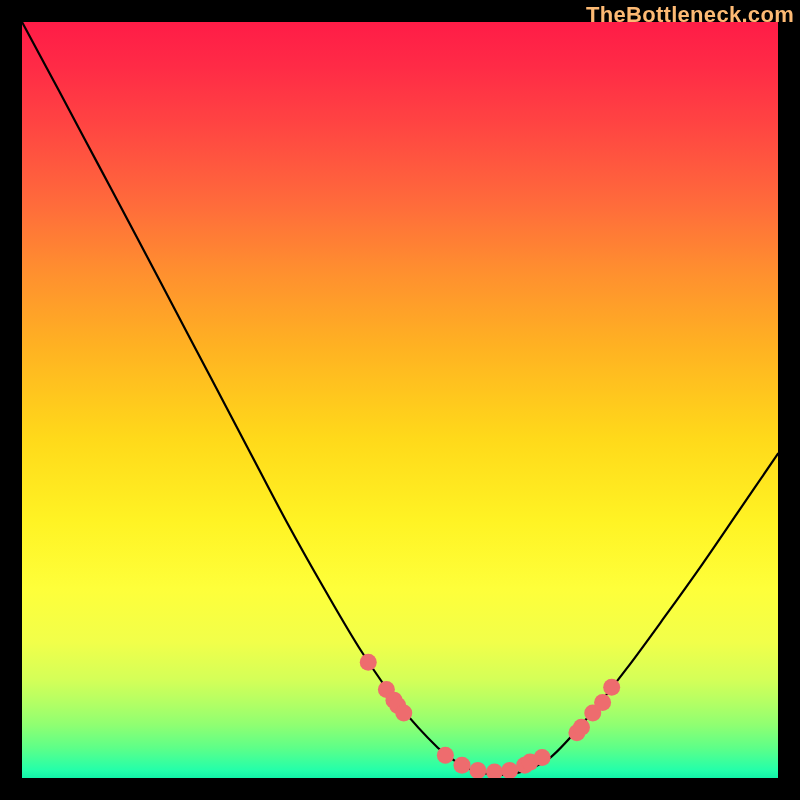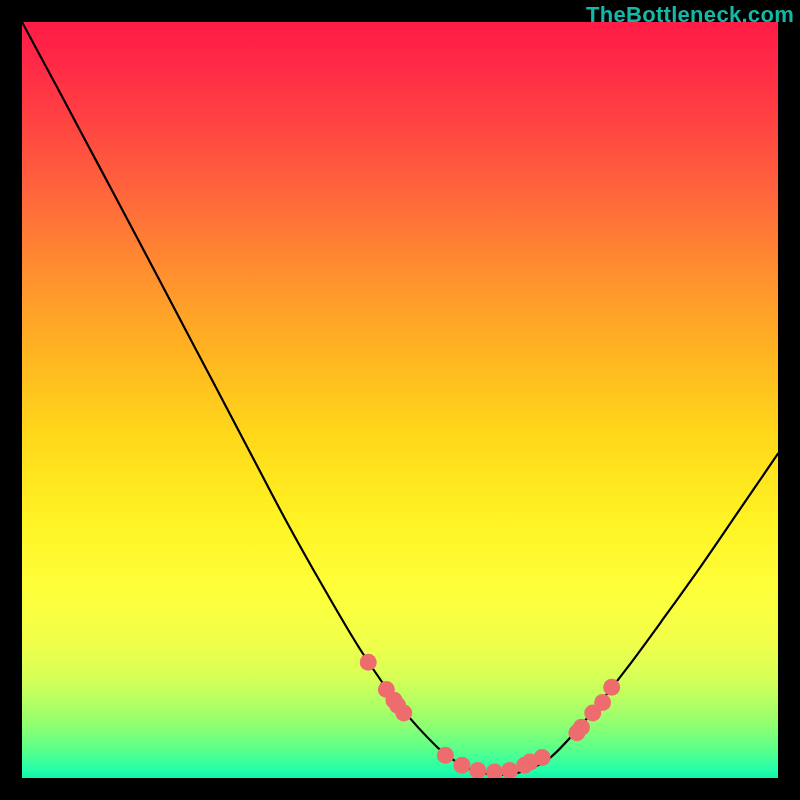--- a/index.html
+++ b/index.html
@@ -45,21 +45,21 @@
   .chart {
     position: absolute;
     inset: 0;
   }
   .watermark {
     position: absolute;
     top: 2px;
     right: 6px;
     font-size: 22px;
     font-weight: 600;
-    color: #14b8a6;
+    color: #fdba74;
     letter-spacing: 0.3px;
     user-select: none;
   }
 </style>
 </head>
 <body>
 
 <div class="frame">
   <div class="gradient"></div>
   <svg class="chart" id="chart-svg" viewBox="0 0 756 756" preserveAspectRatio="none">

